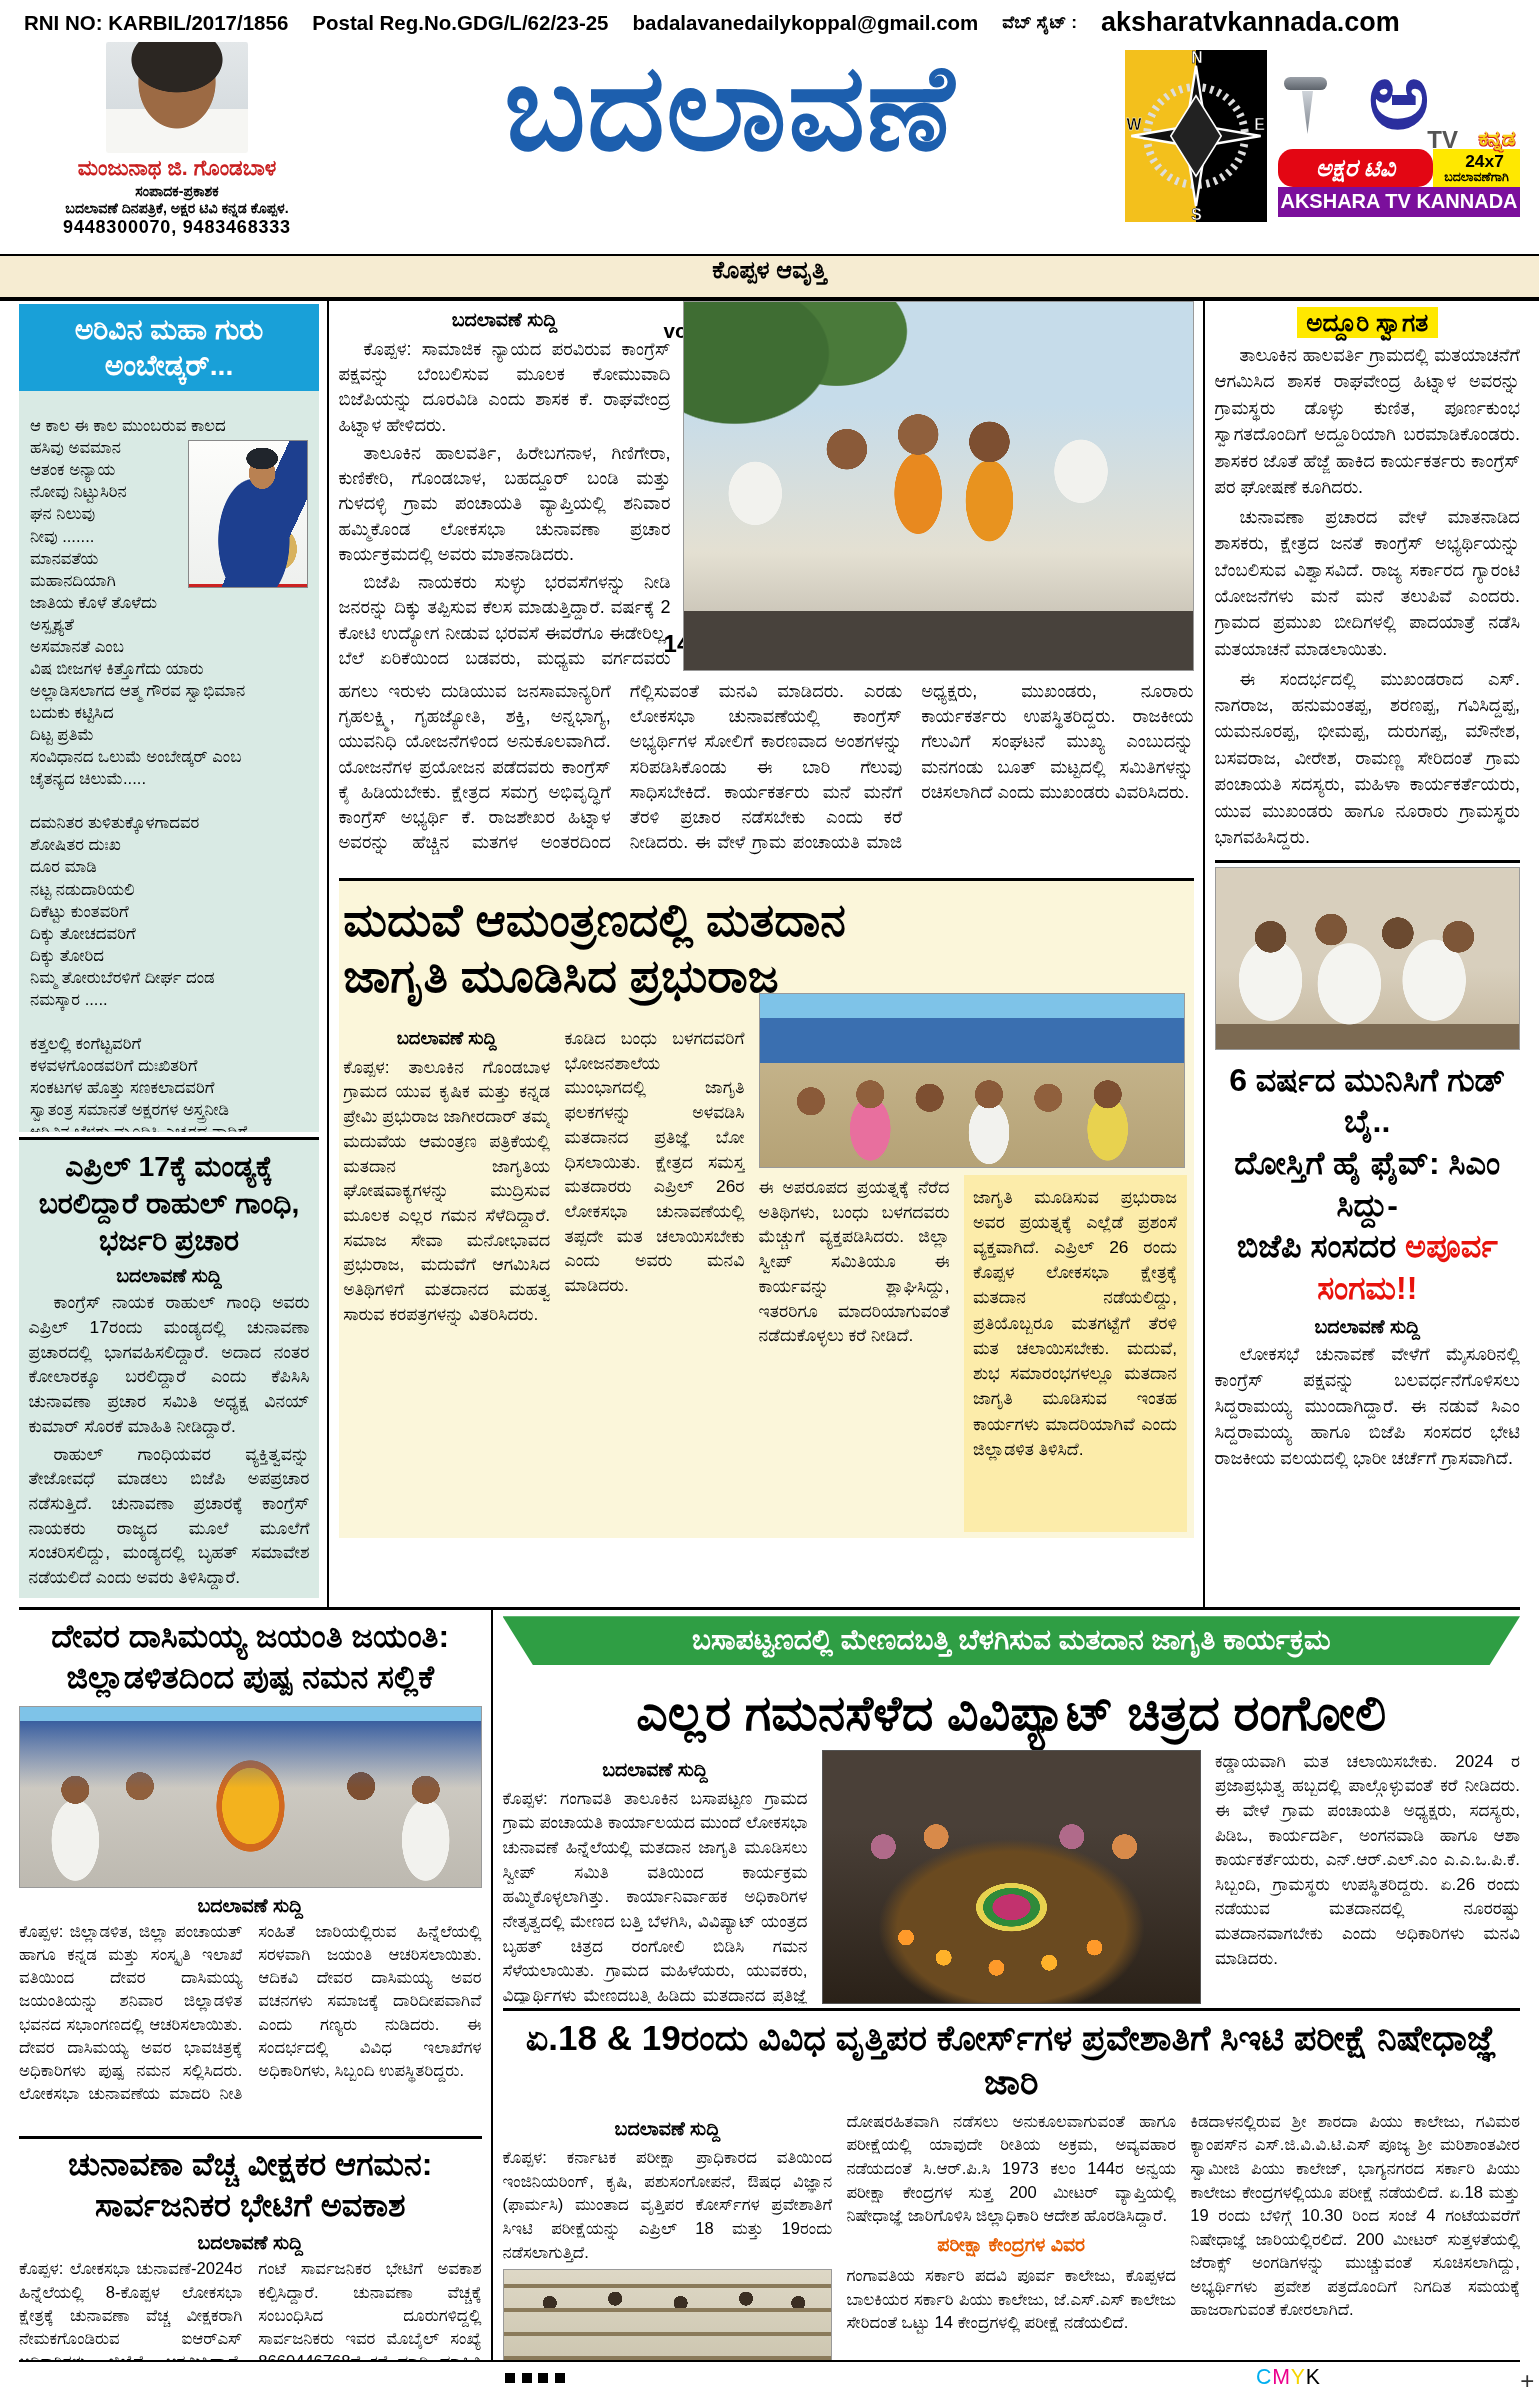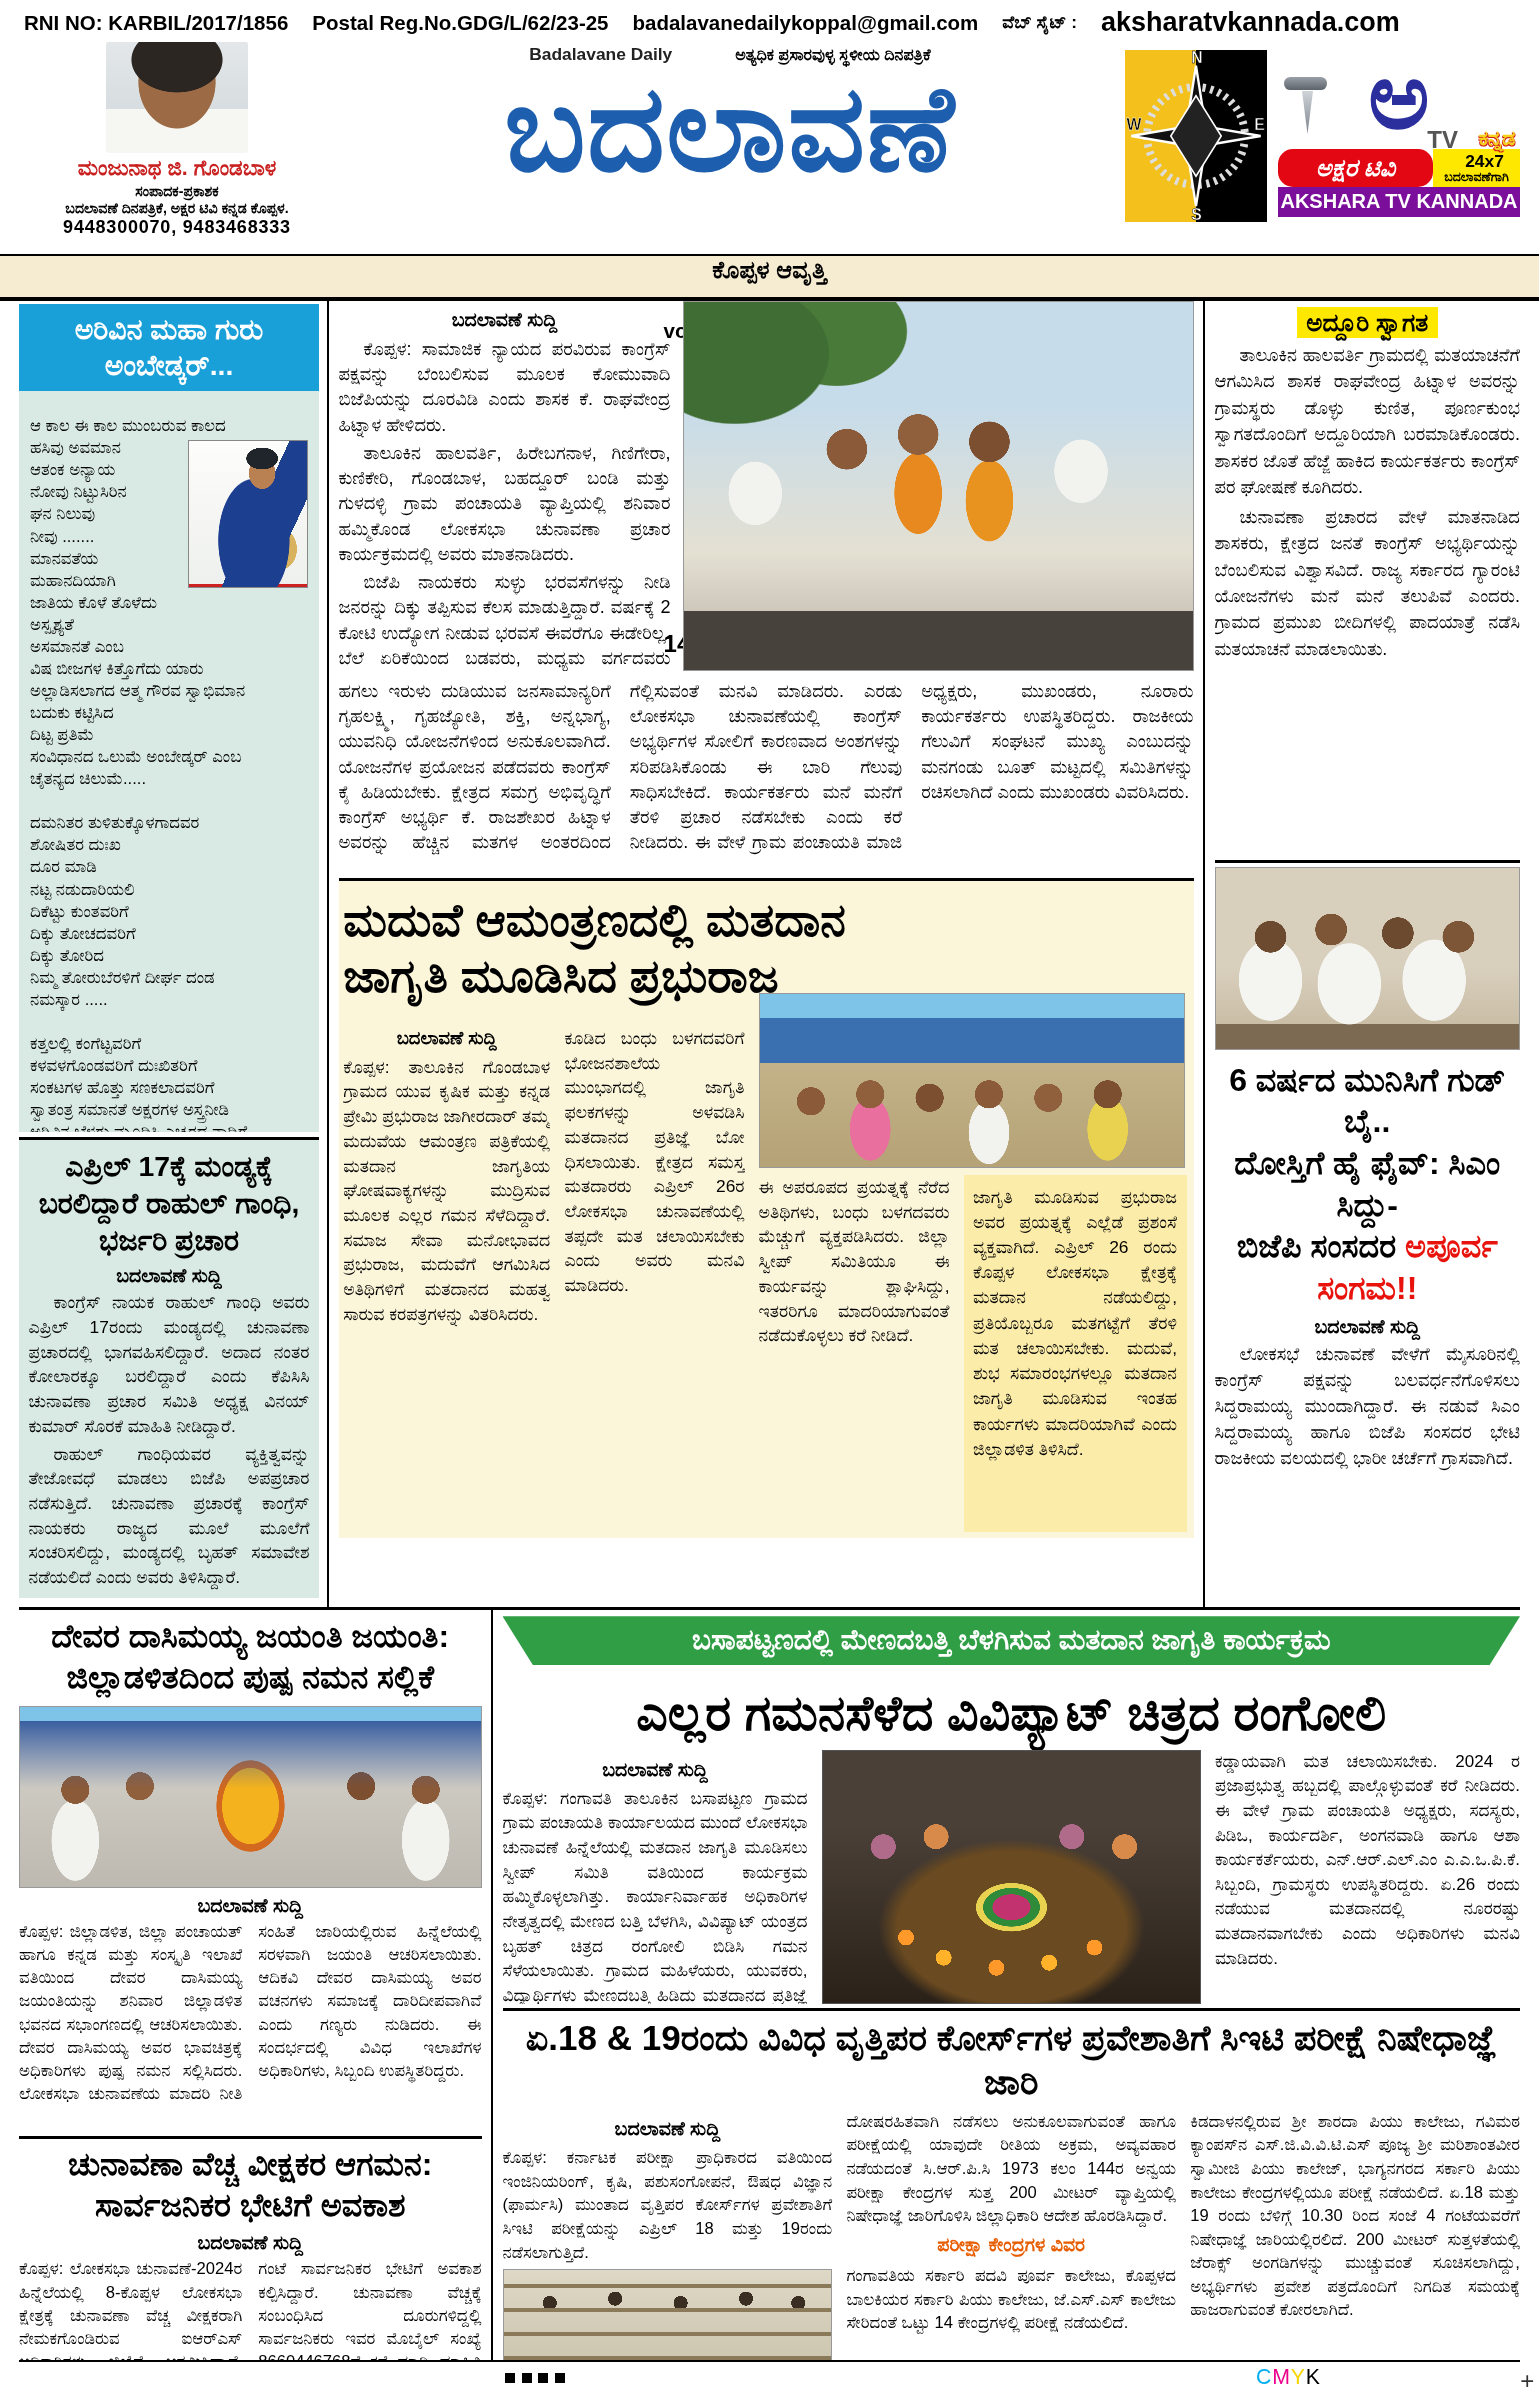--- a/index.html
+++ b/index.html
@@ -212,24 +212,20 @@
 
   <div class="masthead">
     <div class="mh-left">
       <div class="portrait ph"></div>
       <div class="mh-name">ಮಂಜುನಾಥ ಜಿ. ಗೊಂಡಬಾಳ</div>
       <div class="mh-role">ಸಂಪಾದಕ-ಪ್ರಕಾಶಕ</div>
       <div class="mh-org">ಬದಲಾವಣೆ ದಿನಪತ್ರಿಕೆ, ಅಕ್ಷರ ಟಿವಿ ಕನ್ನಡ ಕೊಪ್ಪಳ.</div>
       <div class="mh-phones">9448300070, 9483468333</div>
     </div>
     <div class="mh-center">
-      <div class="mh-toprow">
-        <span class="mh-daily">Badalavane Daily</span>
-        <span class="mh-tagline">ಅತ್ಯಧಿಕ ಪ್ರಸಾರವುಳ್ಳ ಸ್ಥಳೀಯ ದಿನಪತ್ರಿಕೆ</span>
-      </div>
       <div class="mh-title">ಬದಲಾವಣೆ</div>
     </div>
     <div class="mh-right">
       <div class="compass">
         <svg viewBox="0 0 180 218">
           <circle cx="90" cy="109" r="62" fill="none" stroke="#ddd" stroke-width="10" stroke-dasharray="4 6"></circle>
           <polygon points="90,20 104,109 90,198 76,109" fill="#111" stroke="#fff" stroke-width="3"></polygon>
           <polygon points="8,109 90,95 172,109 90,123" fill="#111" stroke="#fff" stroke-width="3"></polygon>
           <polygon points="90,58 122,109 90,160 58,109" fill="#222" stroke="#fff" stroke-width="2"></polygon>
           <text x="84" y="16" font-size="20" font-weight="bold" fill="#fff" stroke="#000" stroke-width="0.6">N</text>
@@ -357,20 +353,21 @@
           </div>
 
           <div class="rightcol">
             <div class="addoori">
               <div class="ad-sub">
                 <span>ಅದ್ದೂರಿ ಸ್ವಾಗತ</span>
               </div>
               <div class="ad-text">
                   <p class="para">ತಾಲೂಕಿನ ಹಾಲವರ್ತಿ ಗ್ರಾಮದಲ್ಲಿ ಮತಯಾಚನೆಗೆ ಆಗಮಿಸಿದ ಶಾಸಕ ರಾಘವೇಂದ್ರ ಹಿಟ್ನಾಳ ಅವರನ್ನು ಗ್ರಾಮಸ್ಥರು ಡೊಳ್ಳು ಕುಣಿತ, ಪೂರ್ಣಕುಂಭ ಸ್ವಾಗತದೊಂದಿಗೆ ಅದ್ದೂರಿಯಾಗಿ ಬರಮಾಡಿಕೊಂಡರು. ಶಾಸಕರ ಜೊತೆ ಹೆಜ್ಜೆ ಹಾಕಿದ ಕಾರ್ಯಕರ್ತರು ಕಾಂಗ್ರೆಸ್ ಪರ ಘೋಷಣೆ ಕೂಗಿದರು.</p>
                   <p class="para">ಚುನಾವಣಾ ಪ್ರಚಾರದ ವೇಳೆ ಮಾತನಾಡಿದ ಶಾಸಕರು, ಕ್ಷೇತ್ರದ ಜನತೆ ಕಾಂಗ್ರೆಸ್ ಅಭ್ಯರ್ಥಿಯನ್ನು ಬೆಂಬಲಿಸುವ ವಿಶ್ವಾಸವಿದೆ. ರಾಜ್ಯ ಸರ್ಕಾರದ ಗ್ಯಾರಂಟಿ ಯೋಜನೆಗಳು ಮನೆ ಮನೆ ತಲುಪಿವೆ ಎಂದರು. ಗ್ರಾಮದ ಪ್ರಮುಖ ಬೀದಿಗಳಲ್ಲಿ ಪಾದಯಾತ್ರೆ ನಡೆಸಿ ಮತಯಾಚನೆ ಮಾಡಲಾಯಿತು.</p>
+                  <p class="para">ಈ ಸಂದರ್ಭದಲ್ಲಿ ಮುಖಂಡರಾದ ಎಸ್. ನಾಗರಾಜ, ಹನುಮಂತಪ್ಪ, ಶರಣಪ್ಪ, ಗವಿಸಿದ್ದಪ್ಪ, ಯಮನೂರಪ್ಪ, ಭೀಮಪ್ಪ, ದುರುಗಪ್ಪ, ಮೌನೇಶ, ಬಸವರಾಜ, ವೀರೇಶ, ರಾಮಣ್ಣ ಸೇರಿದಂತೆ ಗ್ರಾಮ ಪಂಚಾಯತಿ ಸದಸ್ಯರು, ಮಹಿಳಾ ಕಾರ್ಯಕರ್ತೆಯರು, ಯುವ ಮುಖಂಡರು ಹಾಗೂ ನೂರಾರು ಗ್ರಾಮಸ್ಥರು ಭಾಗವಹಿಸಿದ್ದರು.</p>
                 </div>
             </div>
             <hr class="hrule">
             <div>
               <div class="cm-photo ph"></div>
               <div class="cm-head">
                 <div>6 ವರ್ಷದ ಮುನಿಸಿಗೆ ಗುಡ್ ಬೈ..</div>
                 <div>ದೋಸ್ತಿಗೆ ಹೈ ಫೈವ್: ಸಿಎಂ ಸಿದ್ದು-</div>
                 <div><span>ಬಿಜೆಪಿ ಸಂಸದರ </span><span class="hl-red">ಅಪೂರ್ವ ಸಂಗಮ!!</span></div>
               </div>

